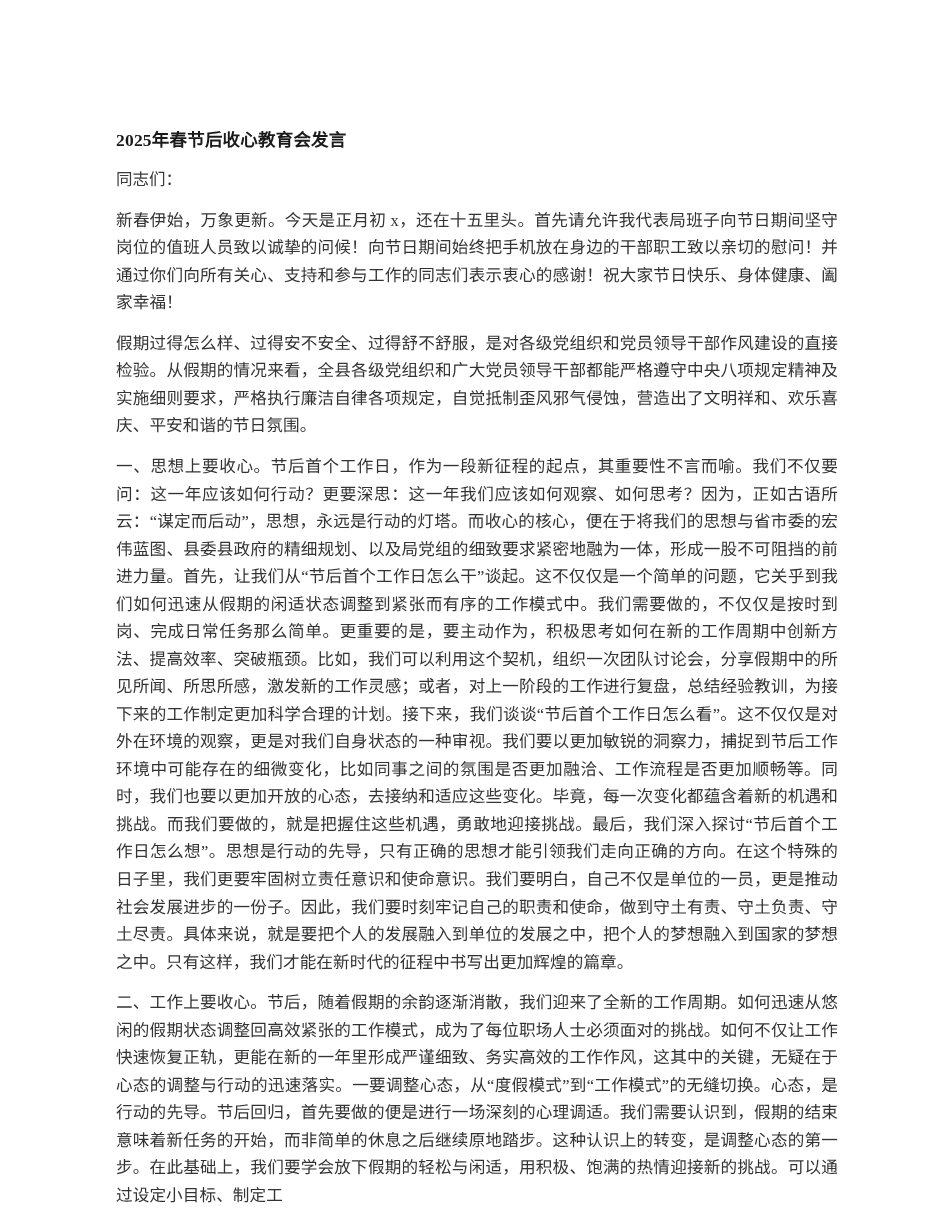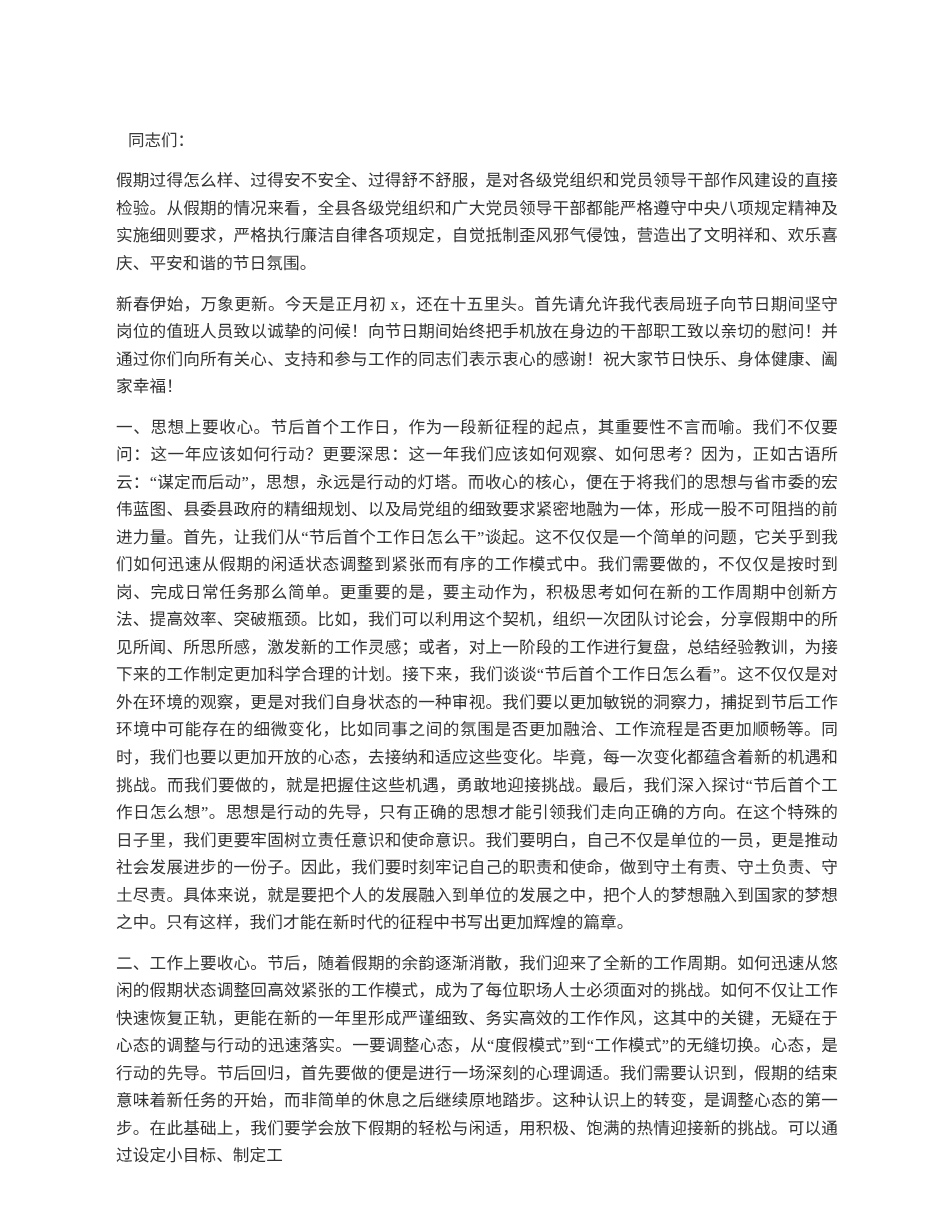--- a/index.html
+++ b/index.html
@@ -28,46 +28,47 @@
     font-size: 17.5px;
     font-weight: bold;
     color: #1a1a1a;
     line-height: 1.45;
     margin: 0 0 14px 0;
     letter-spacing: 0.2px;
   }
   .salutation {
     font-size: 16.5px;
     line-height: 1.6;
-    margin: 0 0 13px 12px;
+    margin: 0 0 13px 0;
     color: #3a3a3a;
   }
   .para {
     font-size: 16.6px;
     line-height: 1.66;
     margin: 0 0 13px 0;
     text-align: justify;
     text-justify: inter-ideograph;
     color: #333333;
     letter-spacing: 0.1px;
   }
   .para:last-child {
     margin-bottom: 0;
   }
 </style>
 </head>
 <body>
 
 <div class="page">
 
+  <h1 class="doc-title">2025年春节后收心教育会发言</h1>
 
   <p class="salutation">同志们：</p>
 
+  <p class="para">新春伊始，万象更新。今天是正月初 x，还在十五里头。首先请允许我代表局班子向节日期间坚守岗位的值班人员致以诚挚的问候！向节日期间始终把手机放在身边的干部职工致以亲切的慰问！并通过你们向所有关心、支持和参与工作的同志们表示衷心的感谢！祝大家节日快乐、身体健康、阖家幸福！</p>
+
   <p class="para">假期过得怎么样、过得安不安全、过得舒不舒服，是对各级党组织和党员领导干部作风建设的直接检验。从假期的情况来看，全县各级党组织和广大党员领导干部都能严格遵守中央八项规定精神及实施细则要求，严格执行廉洁自律各项规定，自觉抵制歪风邪气侵蚀，营造出了文明祥和、欢乐喜庆、平安和谐的节日氛围。</p>
-
-  <p class="para">新春伊始，万象更新。今天是正月初 x，还在十五里头。首先请允许我代表局班子向节日期间坚守岗位的值班人员致以诚挚的问候！向节日期间始终把手机放在身边的干部职工致以亲切的慰问！并通过你们向所有关心、支持和参与工作的同志们表示衷心的感谢！祝大家节日快乐、身体健康、阖家幸福！</p>
 
 
   <p class="para">一、思想上要收心。节后首个工作日，作为一段新征程的起点，其重要性不言而喻。我们不仅要问：这一年应该如何行动？更要深思：这一年我们应该如何观察、如何思考？因为，正如古语所云：“谋定而后动”，思想，永远是行动的灯塔。而收心的核心，便在于将我们的思想与省市委的宏伟蓝图、县委县政府的精细规划、以及局党组的细致要求紧密地融为一体，形成一股不可阻挡的前进力量。首先，让我们从“节后首个工作日怎么干”谈起。这不仅仅是一个简单的问题，它关乎到我们如何迅速从假期的闲适状态调整到紧张而有序的工作模式中。我们需要做的，不仅仅是按时到岗、完成日常任务那么简单。更重要的是，要主动作为，积极思考如何在新的工作周期中创新方法、提高效率、突破瓶颈。比如，我们可以利用这个契机，组织一次团队讨论会，分享假期中的所见所闻、所思所感，激发新的工作灵感；或者，对上一阶段的工作进行复盘，总结经验教训，为接下来的工作制定更加科学合理的计划。接下来，我们谈谈“节后首个工作日怎么看”。这不仅仅是对外在环境的观察，更是对我们自身状态的一种审视。我们要以更加敏锐的洞察力，捕捉到节后工作环境中可能存在的细微变化，比如同事之间的氛围是否更加融洽、工作流程是否更加顺畅等。同时，我们也要以更加开放的心态，去接纳和适应这些变化。毕竟，每一次变化都蕴含着新的机遇和挑战。而我们要做的，就是把握住这些机遇，勇敢地迎接挑战。最后，我们深入探讨“节后首个工作日怎么想”。思想是行动的先导，只有正确的思想才能引领我们走向正确的方向。在这个特殊的日子里，我们更要牢固树立责任意识和使命意识。我们要明白，自己不仅是单位的一员，更是推动社会发展进步的一份子。因此，我们要时刻牢记自己的职责和使命，做到守土有责、守土负责、守土尽责。具体来说，就是要把个人的发展融入到单位的发展之中，把个人的梦想融入到国家的梦想之中。只有这样，我们才能在新时代的征程中书写出更加辉煌的篇章。</p>
 
   <p class="para">二、工作上要收心。节后，随着假期的余韵逐渐消散，我们迎来了全新的工作周期。如何迅速从悠闲的假期状态调整回高效紧张的工作模式，成为了每位职场人士必须面对的挑战。如何不仅让工作快速恢复正轨，更能在新的一年里形成严谨细致、务实高效的工作作风，这其中的关键，无疑在于心态的调整与行动的迅速落实。一要调整心态，从“度假模式”到“工作模式”的无缝切换。心态，是行动的先导。节后回归，首先要做的便是进行一场深刻的心理调适。我们需要认识到，假期的结束意味着新任务的开始，而非简单的休息之后继续原地踏步。这种认识上的转变，是调整心态的第一步。在此基础上，我们要学会放下假期的轻松与闲适，用积极、饱满的热情迎接新的挑战。可以通过设定小目标、制定工</p>
 
 </div>
 
 </body></html>

